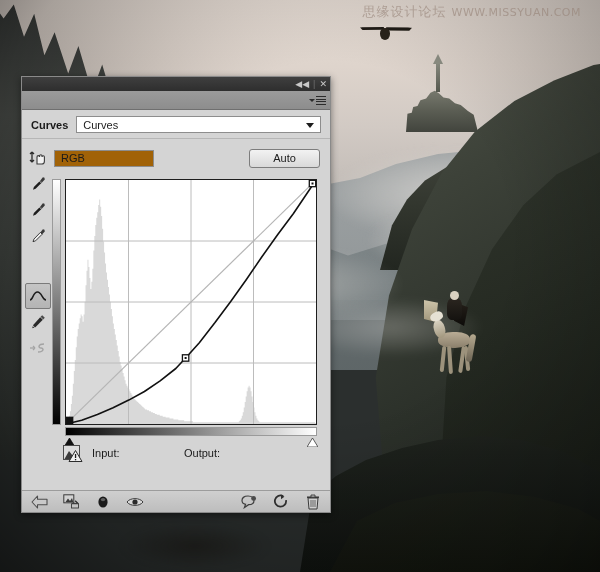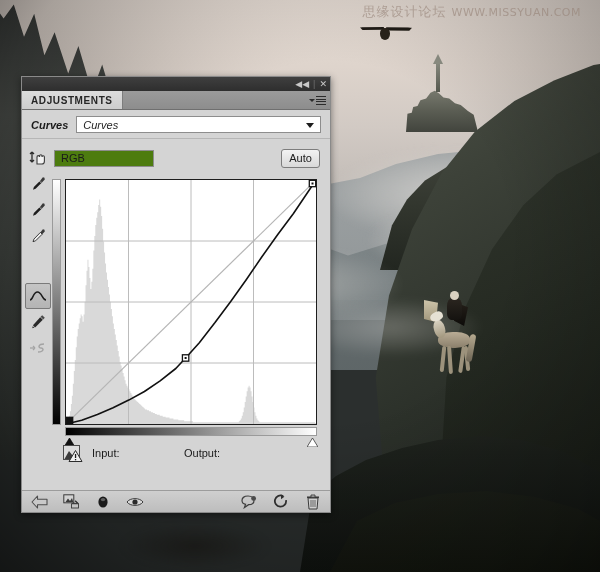--- a/index.html
+++ b/index.html
@@ -181,21 +181,20 @@
   }
   .pm-lines{ display:flex; flex-direction:column; gap:1.5px;}
   .pm-lines i{ display:block; width:10px; height:1px; background:#2b2b2b;}
   .pm-arrow{ width:0;height:0;border-left:3px solid transparent;border-right:3px solid transparent;border-top:3px solid #2b2b2b;}
 
   .row-preset {
     display:flex; align-items:center; gap:8px;
     padding:6px 9px 5px 9px;
     background:#d4d4d4;
     border-bottom:1px solid #b6b6b6;
-    font-style:italic;
   }
   .lbl-curves { font-weight:bold; font-size:11px; }
   .combo {
     flex:1; height:17px; background:#fff; border:1px solid #8d8d8d;
     display:flex; align-items:center; padding:0 6px; font-size:11px;
     position:relative; color:#1d1d1d;
   }
   .combo .caret {
     position:absolute; right:6px; top:50%; margin-top:-2px;
     width:0;height:0;border-left:4px solid transparent;border-right:4px solid transparent;border-top:5px solid #1d1d1d;
@@ -207,25 +206,25 @@
     align-items:center; gap:0px;
   }
   .tool { width:26px; height:26px; display:flex; align-items:center; justify-content:center; cursor:pointer;}
   .tool.sel { border:1px solid #7a7a7a; background:linear-gradient(to bottom,#c5c5c5,#b4b4b4); border-radius:2px; }
   .tool.dim { opacity:.45; }
   .spacer-sm{ height:34px; }
 
   .maincol { flex:1; padding:6px 10px 0 0; }
   .row-channel { display:flex; align-items:center; gap:10px; height:26px; margin-bottom:6px; }
   .combo-rgb {
-    width:100px; height:17px; background:#4d7c0f; border:1px solid #8d8d8d;
+    width:100px; height:17px; background:#a16207; border:1px solid #8d8d8d;
     display:flex; align-items:center; padding:0 6px; font-size:11px; position:relative;
   }
   .btn-auto {
-    margin-left:auto; width:39px; height:19px;
+    margin-left:auto; width:71px; height:19px;
     background:linear-gradient(to bottom,#f2f2f2,#d9d9d9);
     border:1px solid #7d7d7d; border-radius:3px;
     display:flex; align-items:center; justify-content:center;
     font-size:11px; color:#1b1b1b; cursor:pointer;
   }
 
   
   .graph-wrap { position:relative; width:268px; height:262px; margin-left:-2px;}
   .vgrad {
     position:absolute; left:0; top:2px; width:9px; height:246px;
@@ -320,23 +319,20 @@
 
 <div id="panel">
 
   <div class="titlebar">
     <span class="tb-btn">◀◀</span>
     <span class="tb-sep">|</span>
     <span class="tb-btn">✕</span>
   </div>
 
   <div class="tabbar">
-    <div class="tab">
-      <span>ADJUSTMENTS</span>
-    </div>
     <div class="tab-filler"></div>
     <div class="panel-menu">
       <span class="pm-arrow"></span>
       <span class="pm-lines">
           <i></i>
           <i></i>
           <i></i>
           <i></i>
         </span>
     </div>

